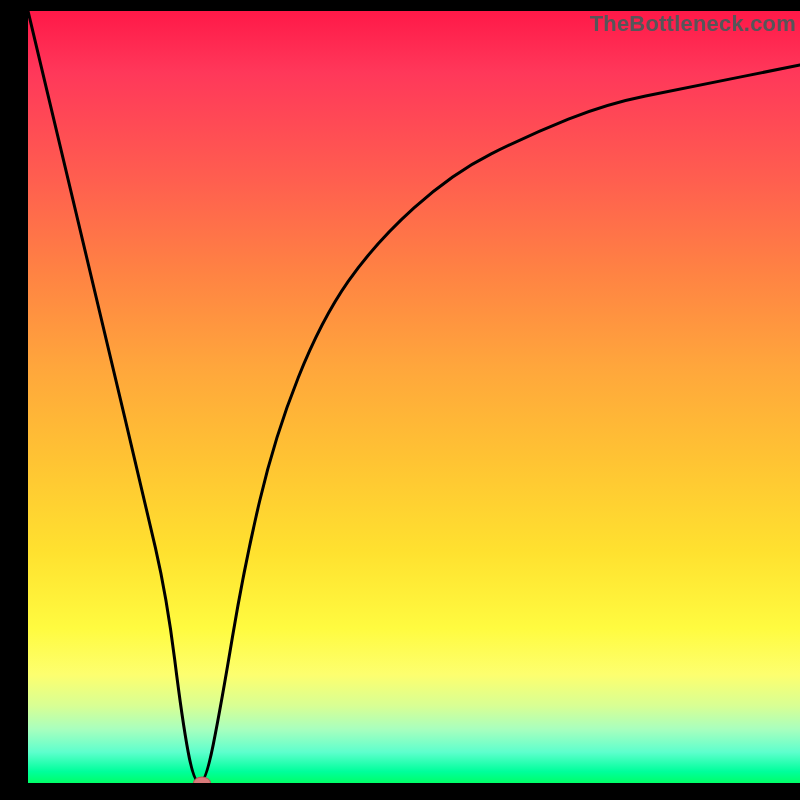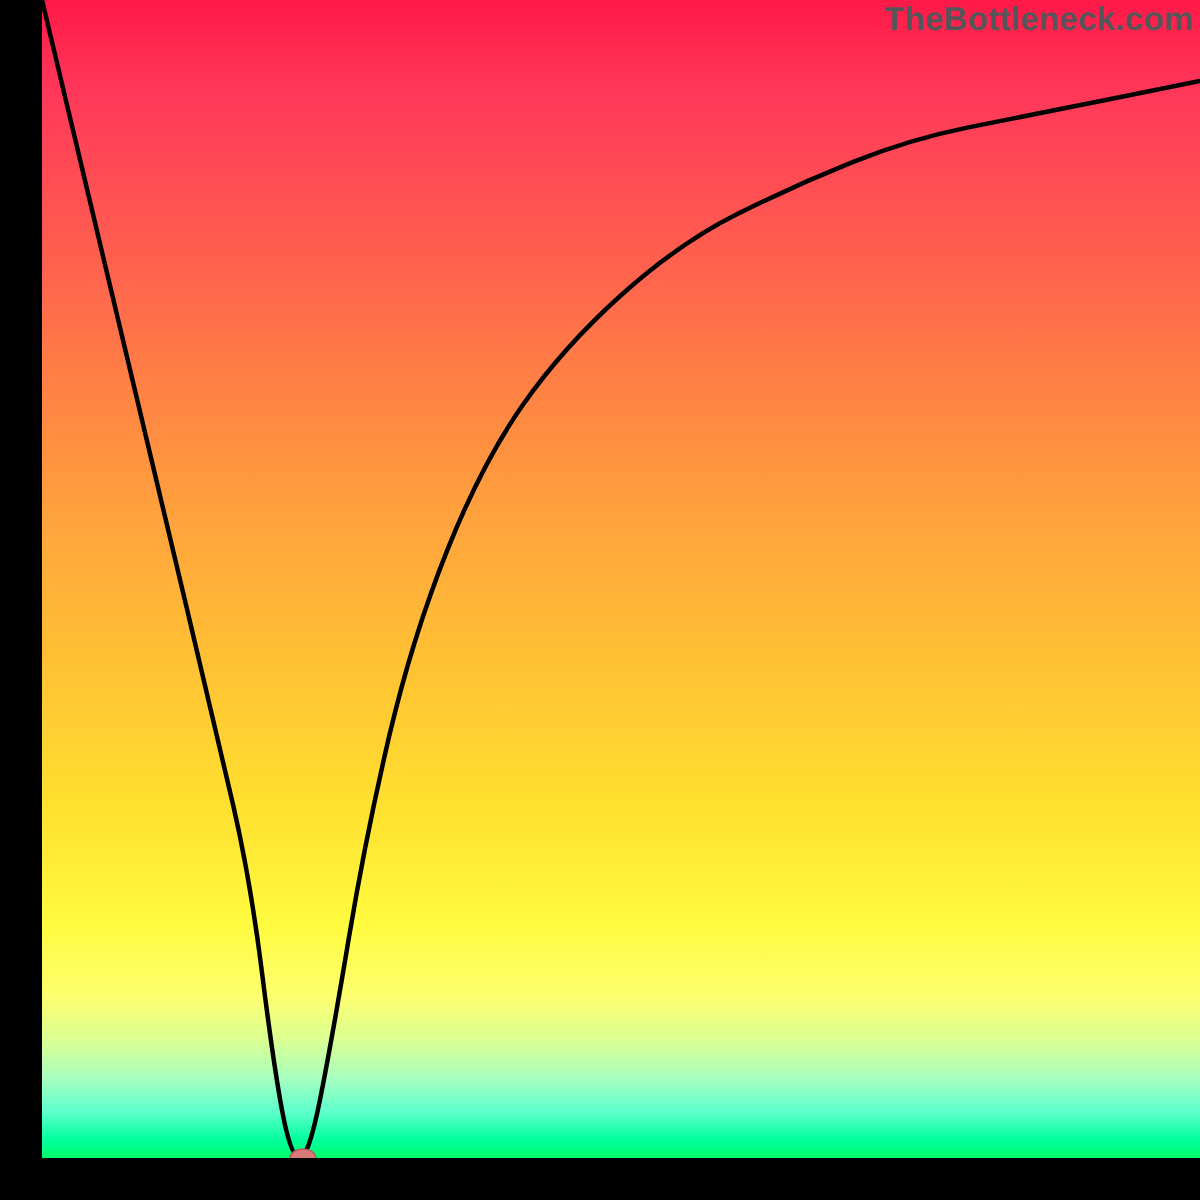--- a/index.html
+++ b/index.html
@@ -12,21 +12,21 @@
   }
   .outer {
     width: 800px;
     height: 800px;
     background: #000;
     position: relative;
   }
   .plot-area {
     position: absolute;
     left: 28px;
-    top: 0;
+    top: 11px;
     width: 772px;
     height: 772px;
     overflow: hidden;
   }
   .gradient-bg {
     position: absolute;
     inset: 0;
     background: linear-gradient(
       to bottom,
       #ff1948 0%,

